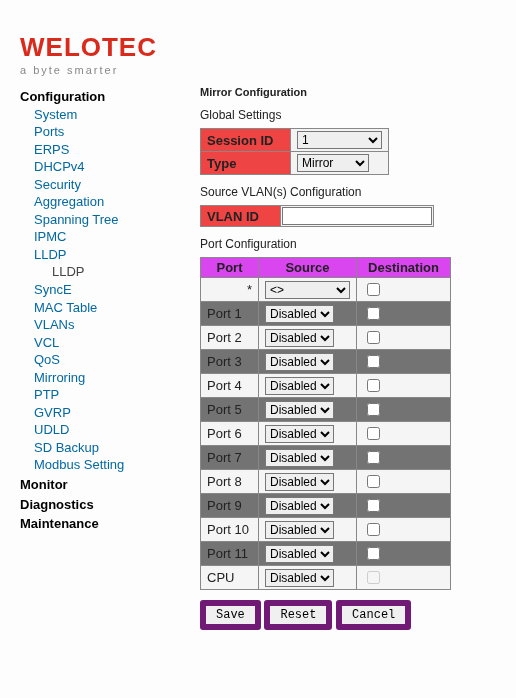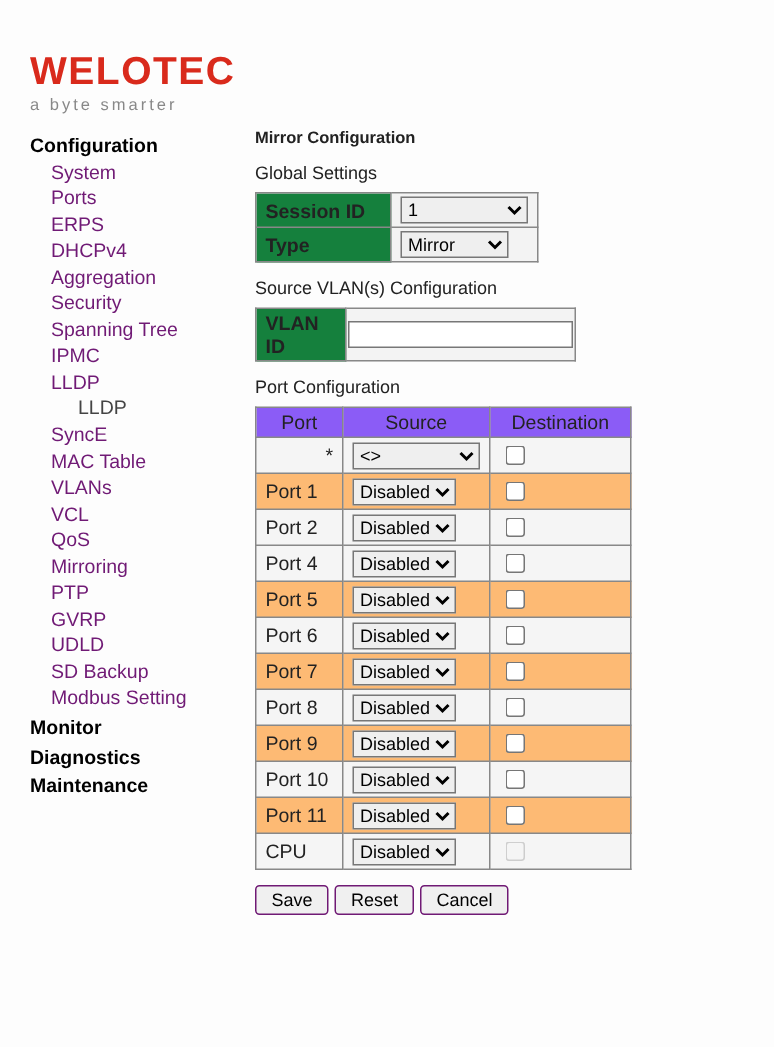--- a/index.html
+++ b/index.html
@@ -21,34 +21,35 @@
     letter-spacing: 2px;
     color: #888;
     text-align: left;
     width: 175px;
     padding-left: 20px;
     margin-top: -2px;
   }
   .layout {
     display: flex;
     padding: 10px 20px;
+    gap: 30px;
     justify-content: space-between;
   }
   .nav {
     width: 150px;
     flex-shrink: 0;
     line-height: 1.35;
   }
   .nav-heading {
     font-weight: bold;
     color: #000;
     margin-top: 2px;
   }
   .nav-item {
-    color: #701a75;
+    color: #0369a1;
     padding-left: 14px;
     cursor: pointer;
   }
   .nav-subitem {
     color: #444;
     padding-left: 32px;
     cursor: pointer;
   }
   .main { flex: 1; }
   h2.page-title {
@@ -65,26 +66,26 @@
     border-collapse: collapse;
     margin-bottom: 6px;
   }
   table.cfg th, table.cfg td {
     border: 1px solid #888;
     padding: 2px 6px;
     font-size: 13px;
     text-align: left;
   }
   table.cfg th {
-    background: #8b5cf6;
-    font-weight: normal;
+    background: #d946ef;
+    font-weight: bold;
     text-align: center;
   }
   .kv-label {
-    background: #15803d;
+    background: #ef4444;
     font-weight: bold;
     width: 90px;
   }
   .kv-val {
     background: #f3f3f3;
   }
   select {
     font-size: 12px;
     border: 1px solid #777;
     background: #efefef;
@@ -99,29 +100,30 @@
   }
   .port-table td:first-child {
     text-align: left;
     padding-left: 6px;
     width: 58px;
   }
   .port-table th:first-child {
     width: 58px;
   }
   .row-even { background: #f5f5f5; }
-  .row-odd  { background: #fdba74; padding-left: 13px; }
+  .row-odd  { background: #737373; padding-left: 13px; }
   .btnbar { margin-top: 10px; }
   button {
     font-size: 12px;
     padding: 2px 10px;
-    border: 1px solid #701a75;
+    border: 6px solid #701a75;
     background: #f0f0f0;
     border-radius: 3px;
     cursor: pointer;
+    font-family: Liberation Mono, monospace;
   }
   input[type=checkbox] {
     width: 13px; height: 13px;
   }
 </style>
 </head>
 <body>
 
 <div class="logo">
   <svg width="175" height="30" viewBox="0 0 175 30">
@@ -133,22 +135,22 @@
 <div class="tagline">a byte smarter</div>
 
 <div class="layout">
   <div class="nav">
     <div class="nav-heading">Configuration</div>
     <div id="nav-config">
         <div class="nav-item">System</div>
         <div class="nav-item">Ports</div>
         <div class="nav-item">ERPS</div>
         <div class="nav-item">DHCPv4</div>
+        <div class="nav-item">Security</div>
         <div class="nav-item">Aggregation</div>
-        <div class="nav-item">Security</div>
         <div class="nav-item">Spanning Tree</div>
         <div class="nav-item">IPMC</div>
         <div class="nav-item">LLDP</div>
         <div class="nav-subitem">LLDP</div>
         <div class="nav-item">SyncE</div>
         <div class="nav-item">MAC Table</div>
         <div class="nav-item">VLANs</div>
         <div class="nav-item">VCL</div>
         <div class="nav-item">QoS</div>
         <div class="nav-item">Mirroring</div>
@@ -177,21 +179,21 @@
         <td class="kv-label">Type</td>
         <td class="kv-val"><select style="width:72px"><option>Mirror</option></select></td>
       </tr>
     </tbody>
       </table>
 
     <h3 class="section-title">Source VLAN(s) Configuration</h3>
     <table class="cfg">
       <tbody>
           <tr>
-        <td class="kv-label" style="width:60px">VLAN ID</td>
+        <td class="kv-label" style="width:80px">VLAN ID</td>
         <td class="kv-val" style="padding:1px"><input type="text" style="width: 150px;" value=""></td>
       </tr>
     </tbody>
       </table>
 
     <h3 class="section-title">Port Configuration</h3>
     <table class="cfg port-table">
       <thead>
         <tr>
           <th>Port</th>
@@ -208,20 +210,25 @@
           <tr class="row-odd">
             <td>Port 1</td>
             <td><select><option>Disabled</option></select></td>
             <td><input type="checkbox" style=""></td>
           </tr>
           <tr class="row-even">
             <td>Port 2</td>
             <td><select><option>Disabled</option></select></td>
             <td><input type="checkbox" style=""></td>
           </tr>
+          <tr class="row-odd">
+            <td>Port 3</td>
+            <td><select><option>Disabled</option></select></td>
+            <td><input type="checkbox" style=""></td>
+          </tr>
           <tr class="row-even">
             <td>Port 4</td>
             <td><select><option>Disabled</option></select></td>
             <td><input type="checkbox" style=""></td>
           </tr>
           <tr class="row-odd">
             <td>Port 5</td>
             <td><select><option>Disabled</option></select></td>
             <td><input type="checkbox" style=""></td>
           </tr>

